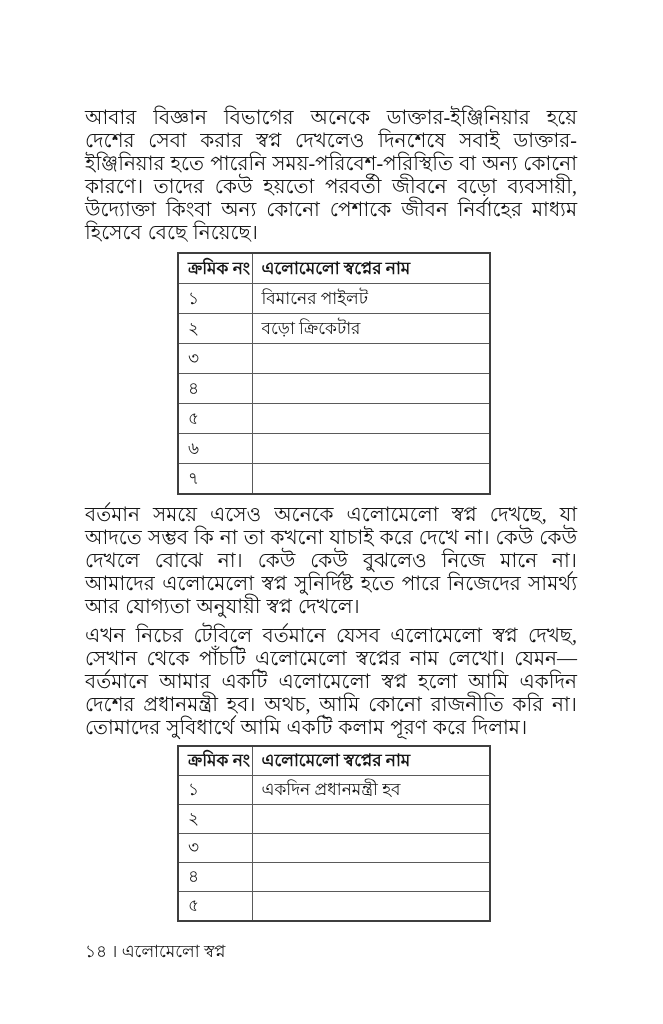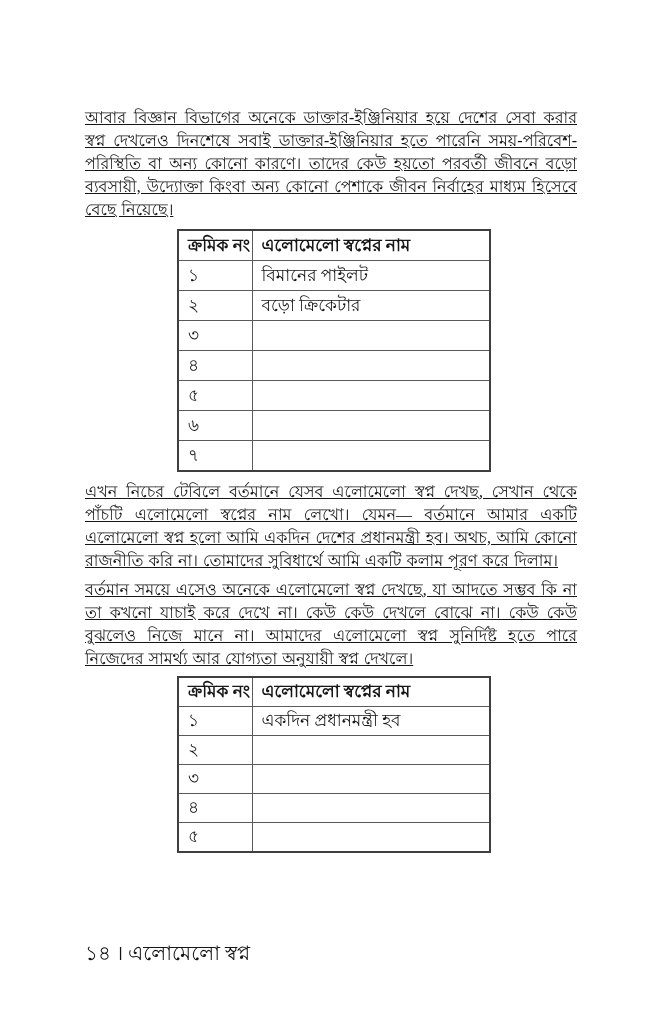--- a/index.html
+++ b/index.html
@@ -16,26 +16,25 @@
     font-family: "Liberation Serif", "DejaVu Serif", serif;
     overflow: hidden;
   }
   .content {
     position: absolute;
     left: 85px;
     top: 106px;
     width: 492px;
   }
   .para {
-    font-size: 16px;
+    font-size: 20px;
     line-height: 23px;
     text-align: justify;
     margin: 0 0 8px 0;
     word-spacing: 1px;
-    text-decoration: underline;
   }
   .para.tight { margin-bottom: 6px; }
   table.fill-table {
     border-collapse: collapse;
     margin-left: 92px;
     width: 312px;
     table-layout: fixed;
     border: 2px solid #3f3f3f;
     background: #ffffff;
   }
@@ -55,21 +54,21 @@
   table.t2 th, table.t2 td { height: 28px; }
   table.fill-table th {
     font-weight: bold;
   }
   table.fill-table col.c-serial { width: 74px; }
   table.fill-table col.c-name  { width: 238px; }
   .footer {
     position: absolute;
     left: 85px;
     top: 938px;
-    font-size: 20px;
+    font-size: 17px;
     color: #161616;
     font-family: Liberation Serif, serif;
   }
 </style>
 </head>
 <body>
 
 <div class="page">
   <div class="content">
 
@@ -112,23 +111,23 @@
             <td>৬</td>
             <td></td>
           </tr>
           <tr>
             <td>৭</td>
             <td></td>
           </tr>
         </tbody>
     </table>
 
+    <p class="para tight">বর্তমান সময়ে এসেও অনেকে এলোমেলো স্বপ্ন দেখছে, যা আদতে সম্ভব কি না তা কখনো যাচাই করে দেখে না। কেউ কেউ দেখলে বোঝে না। কেউ কেউ বুঝলেও নিজে মানে না। আমাদের এলোমেলো স্বপ্ন সুনির্দিষ্ট হতে পারে নিজেদের সামর্থ্য আর যোগ্যতা অনুযায়ী স্বপ্ন দেখলে।</p>
+
     <p class="para tight">এখন নিচের টেবিলে বর্তমানে যেসব এলোমেলো স্বপ্ন দেখছ, সেখান থেকে পাঁচটি এলোমেলো স্বপ্নের নাম লেখো। যেমন— বর্তমানে আমার একটি এলোমেলো স্বপ্ন হলো আমি একদিন দেশের প্রধানমন্ত্রী হব। অথচ, আমি কোনো রাজনীতি করি না। তোমাদের সুবিধার্থে আমি একটি কলাম পূরণ করে দিলাম।</p>
-
-    <p class="para tight">বর্তমান সময়ে এসেও অনেকে এলোমেলো স্বপ্ন দেখছে, যা আদতে সম্ভব কি না তা কখনো যাচাই করে দেখে না। কেউ কেউ দেখলে বোঝে না। কেউ কেউ বুঝলেও নিজে মানে না। আমাদের এলোমেলো স্বপ্ন সুনির্দিষ্ট হতে পারে নিজেদের সামর্থ্য আর যোগ্যতা অনুযায়ী স্বপ্ন দেখলে।</p>
 
     <table class="fill-table t2">
       <colgroup>
           <col class="c-serial">
           <col class="c-name">
         </colgroup>
       <thead>
         <tr>
           <th>ক্রমিক নং</th>
           <th>এলোমেলো স্বপ্নের নাম</th>

